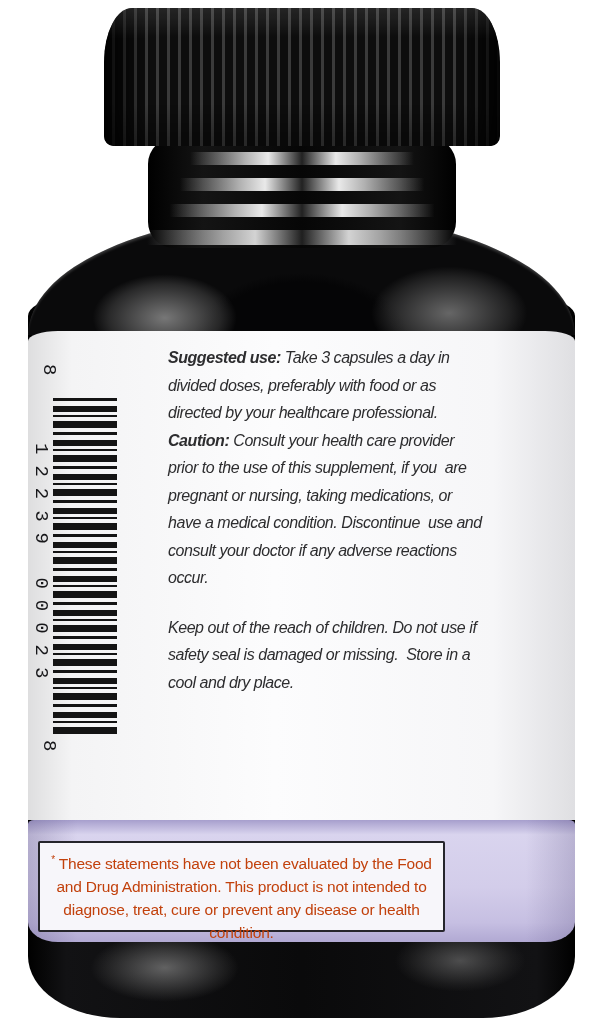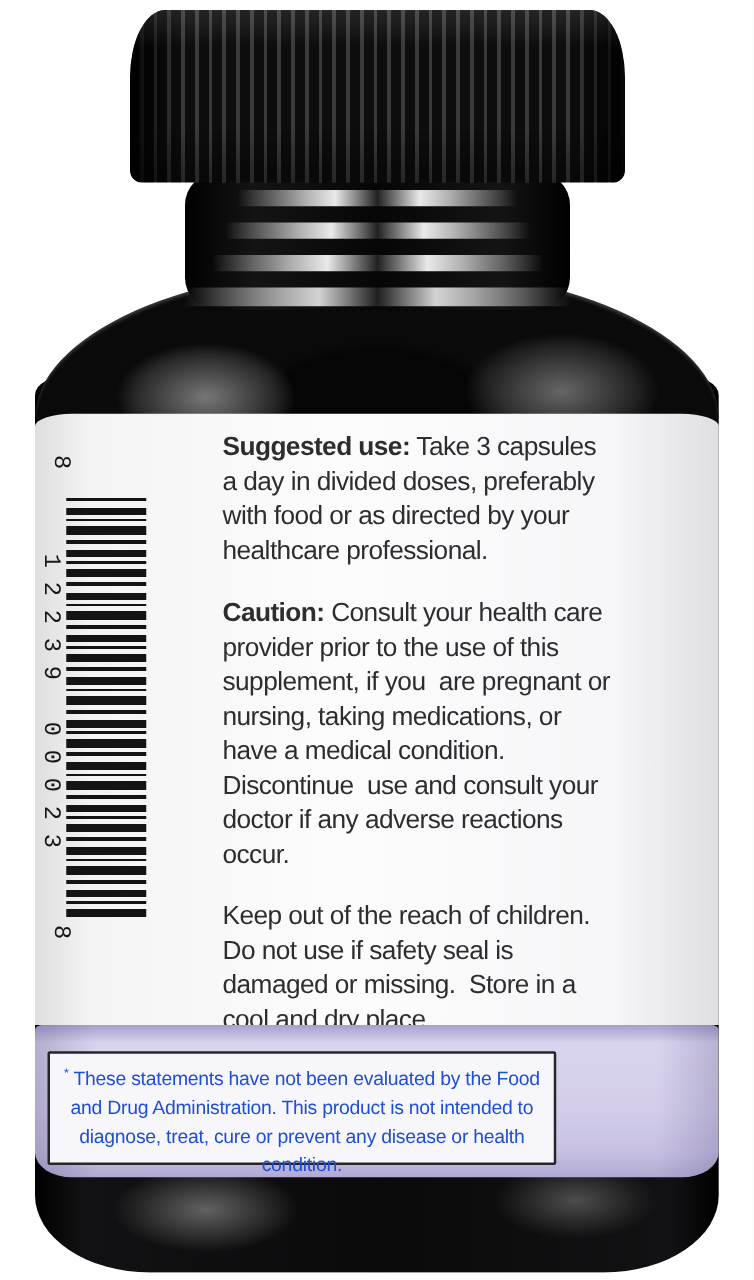--- a/index.html
+++ b/index.html
@@ -83,41 +83,41 @@
   .bc-bars{
     position:absolute;left:25px;top:67px;width:64px;height:336px;
     background:repeating-linear-gradient(180deg,
       #141414 0 3px,transparent 3px 8px,
       #141414 8px 14px,transparent 14px 17px,
       #141414 17px 19px,transparent 19px 23px,
       #141414 23px 30px,transparent 30px 34px);
   }
   
   .copy{
-    position:absolute;left:150px;top:8px;width:314px;
-    color:#2d2d2f;font-size:21px;line-height:27.5px;letter-spacing:-0.45px;
+    position:absolute;left:140px;top:8px;width:314px;
+    color:#2d2d2f;font-size:16px;line-height:27.5px;letter-spacing:-0.45px;font-style:italic;
   }
   .copy p{margin:0;white-space:pre-wrap;}
   .copy p.p1{margin-top:5px;}
-  .copy p.p2{margin-top:23px;}
+  .copy p.p2{}
   .copy p.p3{margin-top:22px;}
   .copy b{font-weight:bold;}
   
   .band{
     position:absolute;left:28px;top:820px;width:547px;height:122px;z-index:7;
     background:
       linear-gradient(90deg,rgba(70,60,110,.25) 0%,transparent 9%,transparent 91%,rgba(70,60,110,.22) 100%),
       linear-gradient(180deg,#a79fcd 0%,#d9d4ee 12%,#d3cdea 55%,#c6bfe2 84%,#b1a9d3 100%);
     border-radius:6px 6px 30px 30px / 4px 4px 20px 20px;
   }
   .disclaimer{
     position:absolute;left:10px;top:21px;width:407px;height:91px;
     background:#f7f6fa;border:2px solid #25252b;border-radius:2px;
     box-sizing:border-box;padding:9px 10px 0 10px;
-    color:#1d4ed8;font-size:15.5px;line-height:23px;text-align:center;
+    color:#c2410c;font-size:15.5px;line-height:23px;text-align:center;
     letter-spacing:-0.2px;white-space:pre-wrap;
   }
   .disclaimer sup{font-size:10px;line-height:0;}
 </style>
 </head>
 <body>
 
 <div class="stage">
 
   <div class="shadow"></div>

